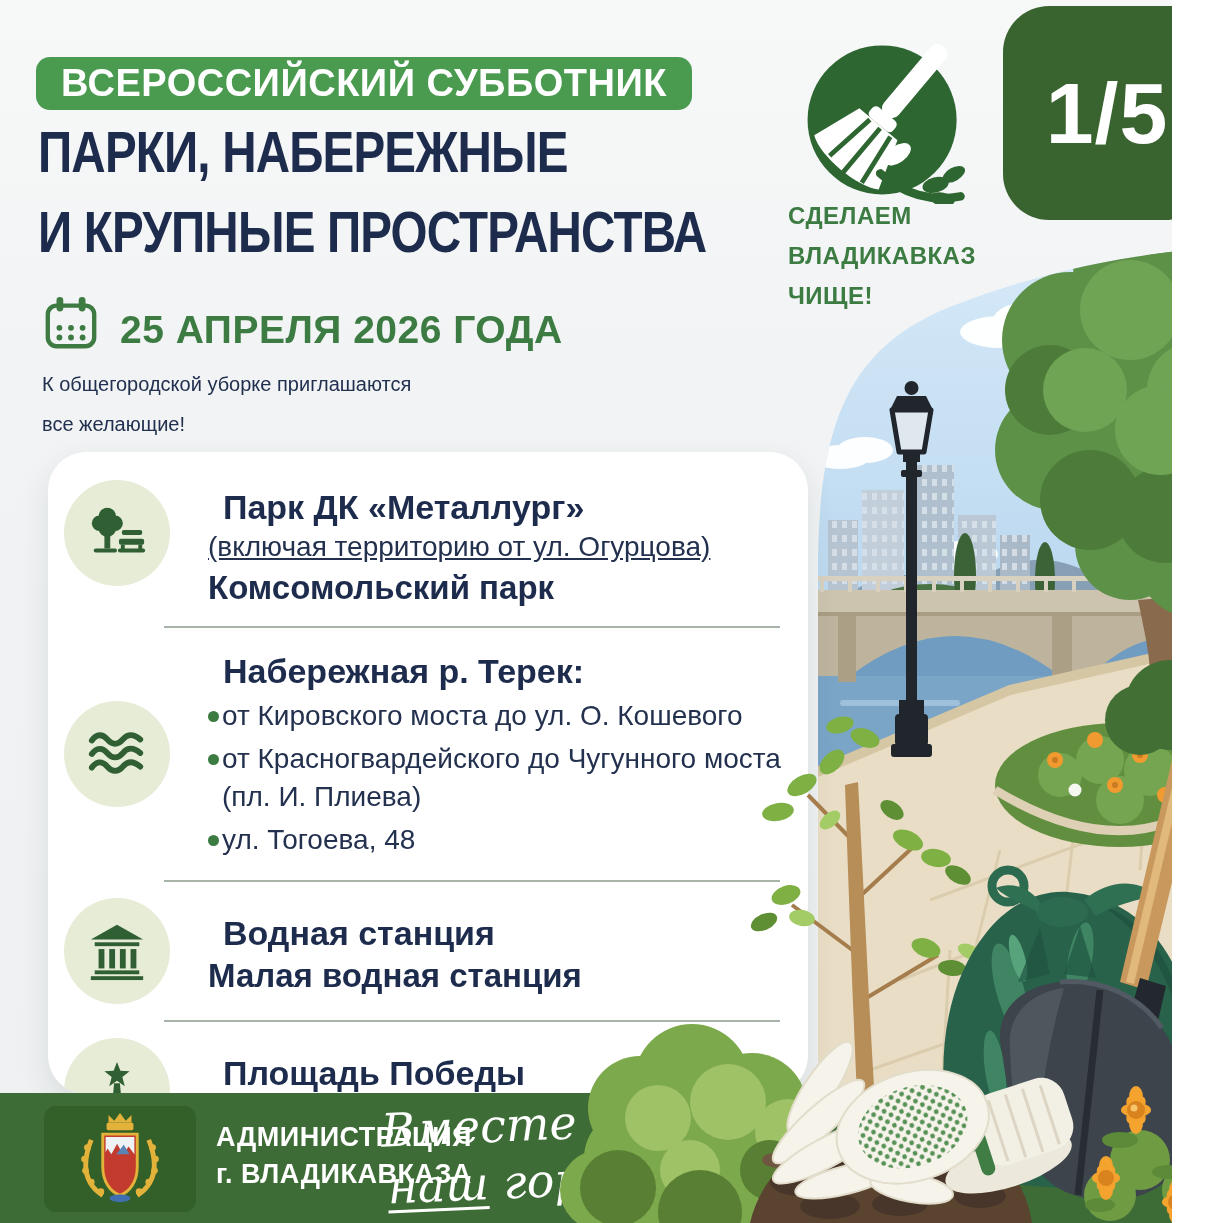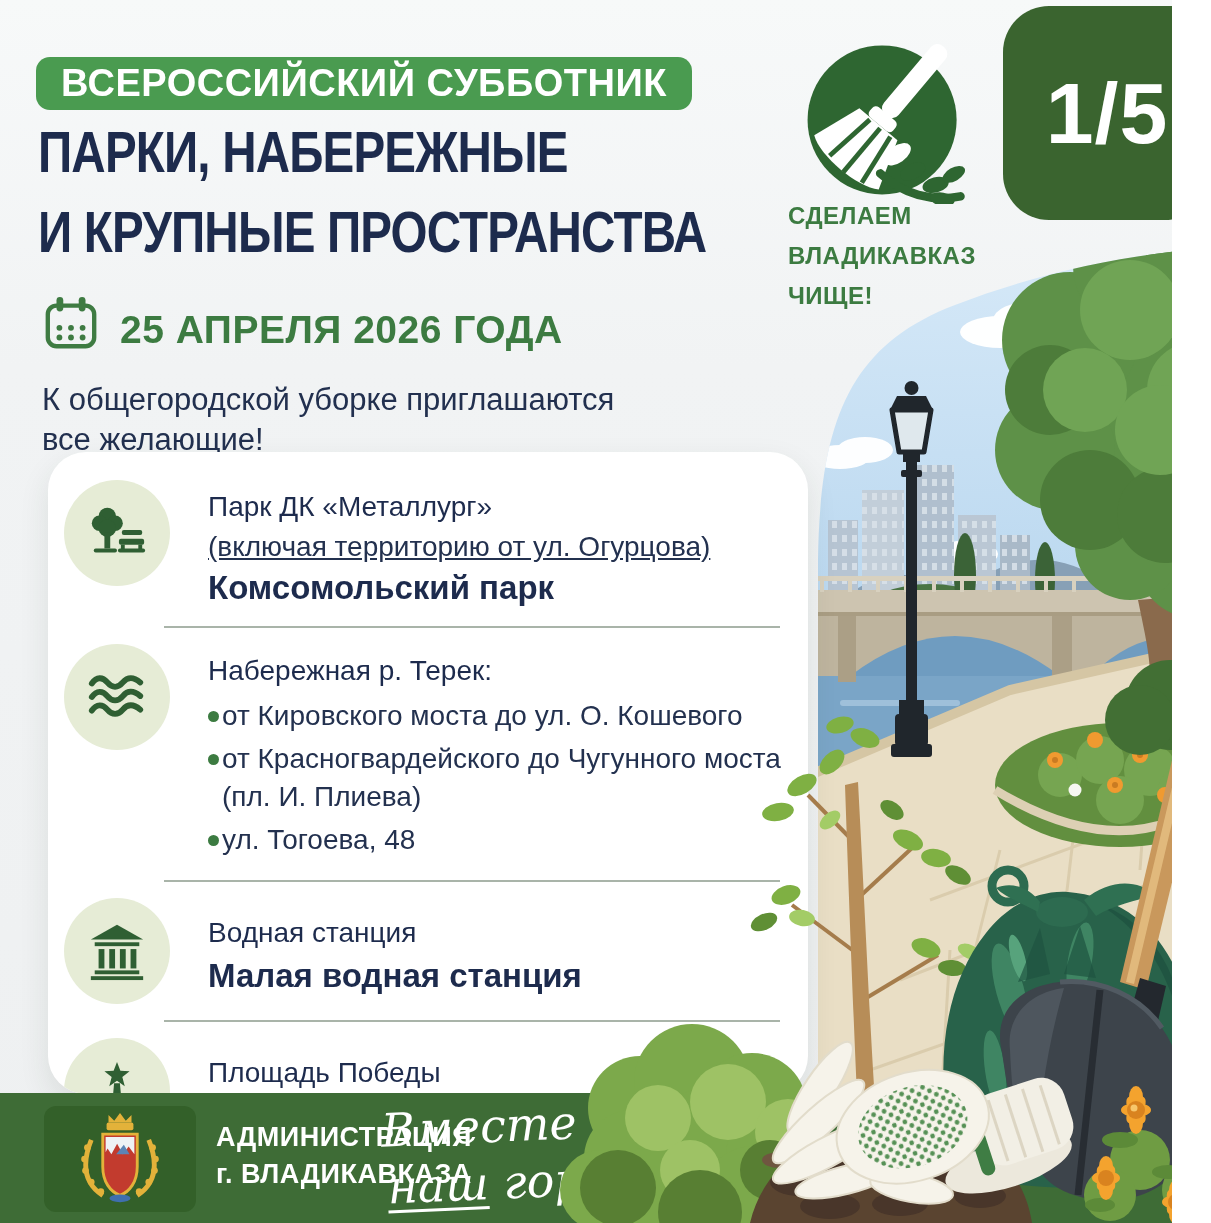--- a/index.html
+++ b/index.html
@@ -13,41 +13,41 @@
 
   .scene{position:absolute;left:700px;top:0;width:511px;height:1223px;z-index:1;}
   .fg{position:absolute;left:540px;top:690px;width:671px;height:533px;z-index:5;}
 
   .badge{position:absolute;left:36px;top:57px;z-index:3;display:inline-block;background:var(--badge-green);color:#fff;font-weight:700;font-size:38px;line-height:53px;padding:0 25px;border-radius:14px;letter-spacing:.5px;}
   .title{position:absolute;left:38px;top:112px;z-index:3;color:var(--title-navy);font-weight:700;font-size:58px;line-height:80px;letter-spacing:-1px;white-space:nowrap;}
   .title span{display:inline-block;transform:scaleX(.82);transform-origin:left center;}
   .date-row{position:absolute;left:42px;top:294px;z-index:3;display:flex;align-items:flex-end;gap:20px;}
   .date-row .cal{width:58px;height:58px;flex:none;}
   .date-text{color:var(--accent-green);font-weight:700;font-size:39px;letter-spacing:.5px;white-space:nowrap;}
-  .invite{position:absolute;left:42px;top:380px;z-index:3;color:#22304f;font-size:31px;line-height:40px;}
+  .invite{position:absolute;left:42px;top:364px;z-index:3;color:#22304f;font-size:20px;line-height:40px;}
 
   .logo{position:absolute;left:798px;top:32px;width:172px;height:172px;z-index:6;}
   .slogan{position:absolute;left:788px;top:196px;z-index:6;color:var(--accent-green);font-weight:700;font-size:24px;line-height:40px;letter-spacing:.5px;}
 
   .counter{position:absolute;left:1003px;top:6px;width:208px;height:214px;z-index:6;background:var(--counter-green);border-radius:46px 30px 46px 46px;display:flex;align-items:center;justify-content:center;color:#fff;font-weight:700;font-size:86px;letter-spacing:1px;}
 
   .card{position:absolute;left:48px;top:452px;width:760px;height:642px;z-index:3;background:var(--card-bg);border-radius:38px;box-shadow:0 12px 30px rgba(40,60,40,.10);padding:24px 18px 18px 16px;overflow:hidden;}
   .row{display:flex;gap:38px;align-items:flex-start;}
   .icon-circle{width:106px;height:106px;border-radius:50%;background:var(--icon-circle);flex:none;display:flex;align-items:center;justify-content:center;}
   .icon-circle svg{width:62px;height:62px;}
   .row-text{padding-top:6px;min-width:0;}
-  .loc-title{color:var(--title-navy);font-weight:400;font-size:28px;line-height:42px;}
+  .loc-title{color:var(--title-navy);font-weight:700;font-size:34px;line-height:42px;margin-left:15px;}
   .loc-note{color:#23314f;font-size:28px;line-height:38px;text-decoration:underline;}
   .loc-sub{color:var(--title-navy);font-weight:700;font-size:33px;line-height:44px;}
   .bullets{list-style:none;margin-top:4px;}
   .bullets li{display:flex;gap:3px;color:#23314f;font-size:28px;line-height:38px;margin:5px 0;}
   .dot{flex:none;width:11px;height:11px;border-radius:50%;background:var(--accent-green);margin-top:14px;}
   .divider{border:none;border-top:2px solid #a9b4a9;margin:16px 10px 16px 100px;}
   .r1{padding-top:4px;} .r3 .row-text,.r4 .row-text{padding-top:14px;}
-  .r2{margin-top:2px;}
+  .r2{margin-top:2px;align-items:center;}
 
   .footer{position:absolute;left:0;top:1093px;width:1211px;height:130px;z-index:4;background:var(--footer-green);}
   .emblem-panel{position:absolute;left:44px;top:13px;width:152px;height:106px;background:#336029;border-radius:12px;display:flex;align-items:center;justify-content:center;}
   .org{position:absolute;left:216px;top:26px;color:#fff;font-weight:700;font-size:27px;line-height:37px;letter-spacing:.5px;}
   .script{position:absolute;left:382px;top:0px;color:#fff;font-family:"DejaVu Serif",serif;font-style:italic;font-size:46px;line-height:57px;transform:rotate(-2.5deg);}
   .script .l2{margin-left:4px;}
   .underlined{text-decoration:underline;text-decoration-thickness:3px;text-underline-offset:7px;}
   .heart{position:absolute;left:662px;top:42px;width:70px;height:66px;transform:rotate(-4deg);}
 </style>
 </head>

